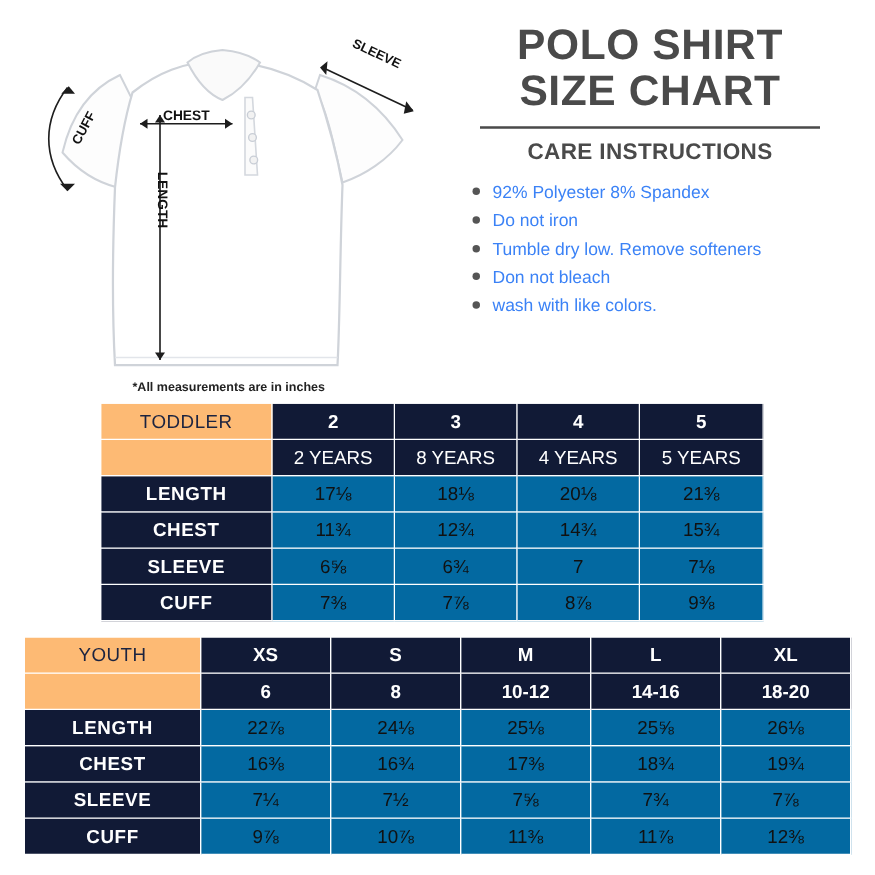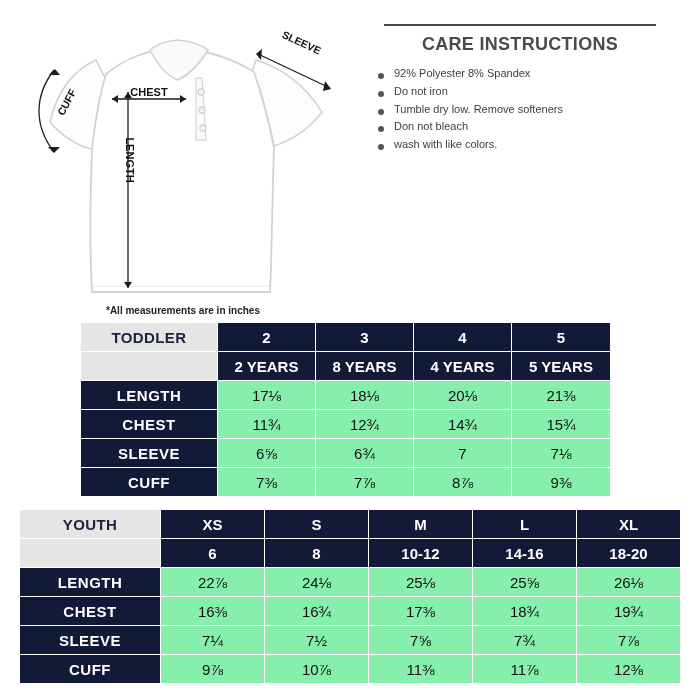--- a/index.html
+++ b/index.html
@@ -55,22 +55,22 @@
     text-align: center;
     margin: 0 0 10px 0;
     letter-spacing: 0.3px;
   }
   .care-list {
     list-style: none;
     margin: 0;
     padding: 0 0 0 22px;
   }
   .care-list li {
-    font-size: 11px;
-    color: #404040;
+    font-size: 14px;
+    color: #3b82f6;
     line-height: 1.62;
     position: relative;
     padding-left: 16px;
   }
   .care-list li::before {
     content: "";
     position: absolute;
     left: 0;
     top: 8px;
     width: 6px;
@@ -99,47 +99,47 @@
     table-layout: fixed;
   }
   table.size td, table.size th {
     border: 1px solid #ffffff;
     text-align: center;
     font-size: 15px;
     height: 29px;
     padding: 0;
   }
   .hdr-label {
-    background: #e5e5e5;
+    background: #fdba74;
     color: #1b2340;
-    font-weight: bold;
+    font-weight: normal;
     font-size: 16px;
     letter-spacing: 0.4px;
   }
   .hdr-dark {
     background: #111a36;
     color: #ffffff;
     font-weight: bold;
     font-size: 17px;
   }
   .sub-dark {
     background: #111a36;
     color: #ffffff;
-    font-weight: bold;
+    font-weight: normal;
     font-size: 13.5px;
   }
   .row-label {
     background: #111a36;
     color: #ffffff;
     font-weight: bold;
     font-size: 16px;
     letter-spacing: 0.5px;
   }
   .cell {
-    background: #86efac;
+    background: #0369a1;
     color: #111;
     font-size: 15.5px;
   }
 
   
   #toddler-table { width: 530px; margin: 0 0 0 80px; }
   #youth-table { width: 661px; margin: 12px 0 0 19px; }
 </style>
 </head>
 <body>
@@ -195,20 +195,24 @@
         <path d="M54 70 C34 96 34 126 54 152"></path>
         <polyline points="49,75 55,69 60,75" fill="#1d1d1d" stroke="none"></polyline>
         <polyline points="48,147 54,153 60,147" fill="#1d1d1d" stroke="none"></polyline>
       </g>
       <text x="70" y="104" font-family="Liberation Sans, sans-serif" font-size="10.5" font-weight="bold" fill="#111" transform="rotate(-62 70 104)" text-anchor="middle">CUFF</text>
     </svg>
     <div class="measure-note">*All measurements are in inches</div>
   </div>
 
   <div class="info-panel">
+    <div class="title">
+      <div>POLO SHIRT</div>
+      <div>SIZE CHART</div>
+    </div>
     <div class="title-rule"></div>
     <div class="care-title">CARE INSTRUCTIONS</div>
     <ul class="care-list">
       <li>92% Polyester 8% Spandex</li>
       <li>Do not iron</li>
       <li>Tumble dry low. Remove softeners</li>
       <li>Don not bleach</li>
       <li>wash with like colors.</li>
     </ul>
   </div>

